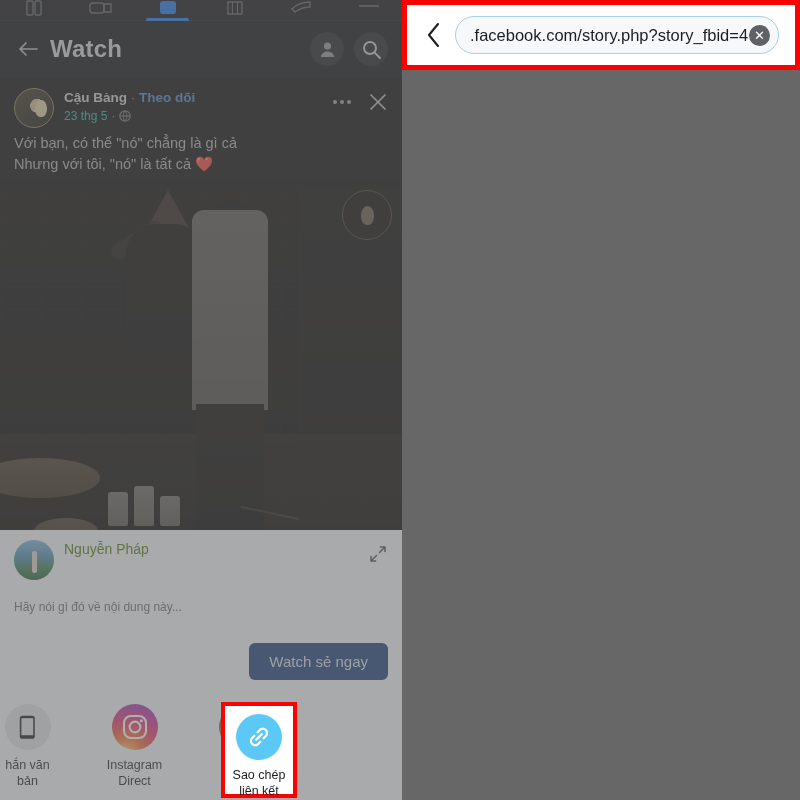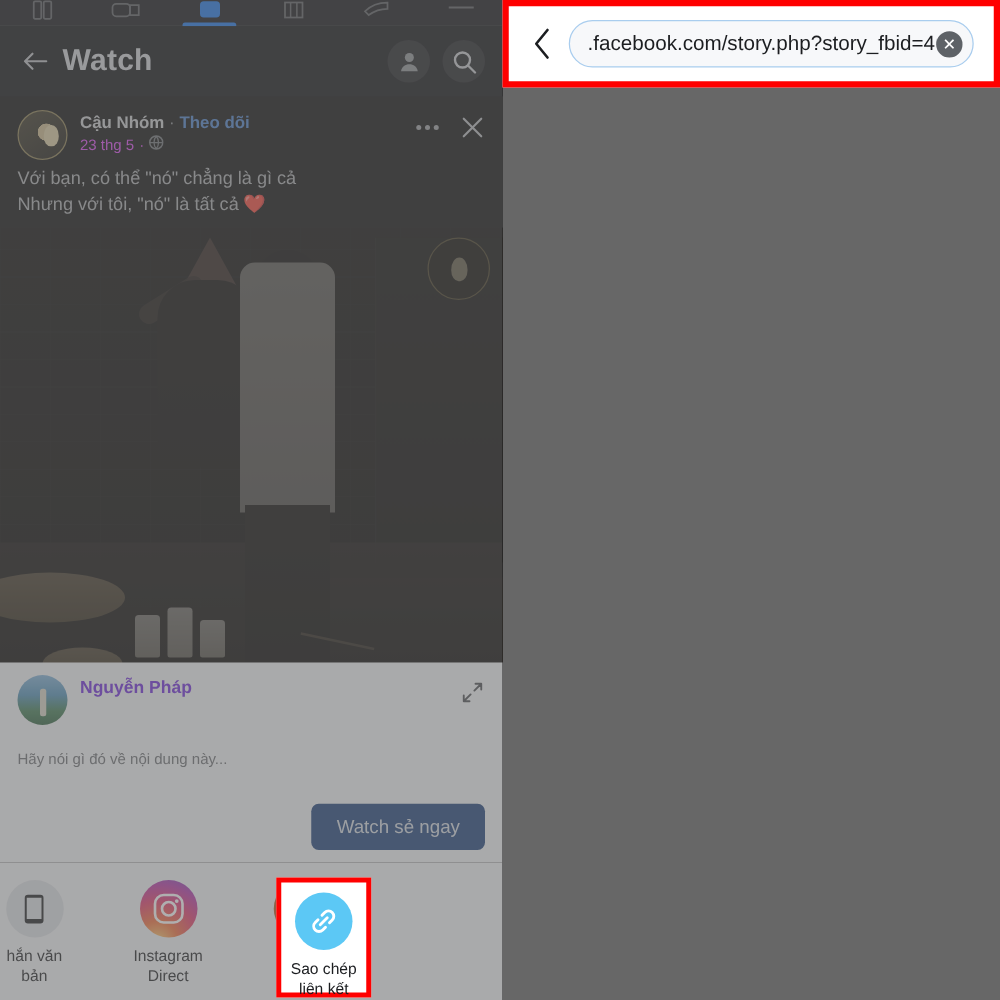--- a/index.html
+++ b/index.html
@@ -132,24 +132,24 @@
     font-size: 13.5px;
     color: #c8cacd;
     font-weight: bold;
     line-height: 17px;
     white-space: nowrap;
   }
   .post-name-row .dot { color: #8a8d91; font-weight: normal; }
   .post-follow { color: #4a7fc8; font-weight: bold; }
   .post-time {
     font-size: 12px;
-    color: #d946ef;
+    color: #14b8a6;
     line-height: 16px;
     margin-top: 2px;
-    display: flex; align-items: flex-start; gap: 4px;
+    display: flex; align-items: center; gap: 4px;
   }
   .post-head-actions {
     display: flex;
     align-items: center;
     gap: 16px;
     padding-top: 4px;
   }
 
   .post-text {
     position: absolute;
@@ -273,21 +273,21 @@
     width: 40px; height: 40px; border-radius: 50%;
     flex: none; margin-right: 10px;
     background: linear-gradient(180deg,#7fb0d6 0%, #4f8fb6 40%, #3f7a52 72%, #2d5f3c 100%);
     position: relative; overflow: hidden;
   }
   .comp-avatar::after{
     content:""; position:absolute; left:45%; top:28%;
     width:5px; height:22px; background:#d8d3c4; border-radius:2px;
   }
   .comp-name {
-    font-size: 14px; font-weight: bold; color: #6d28d9;
+    font-size: 14px; font-weight: normal; color: #4d7c0f;
     line-height: 18px; margin-bottom: 6px;
   }
   .pill-row { display: flex; gap: 8px; }
   .pill {
     display: inline-flex; align-items: center; gap: 5px;
     border: 1px solid #c9ccd1;
     border-radius: 5px;
     padding: 3px 8px;
     font-size: 12.5px;
     color: #2d2f33;
@@ -500,21 +500,21 @@
             <path d="M13.6 13.6L19 19" stroke="#c6c8cc" stroke-width="1.9" stroke-linecap="round"></path>
           </svg>
         </div>
       </div>
     </div>
 
     <div class="post-head">
       <div class="post-avatar"></div>
       <div class="post-meta">
         <div class="post-name-row">
-          <span>Cậu Nhóm</span>
+          <span>Cậu Bảng</span>
           <span class="dot">·</span>
           <span class="post-follow">Theo dõi</span>
         </div>
         <div class="post-time">
           <span>23 thg 5</span>
           <span>·</span>
           <svg width="12" height="12" viewBox="0 0 12 12">
             <circle cx="6" cy="6" r="5.2" fill="none" stroke="#6e7176" stroke-width="1.2"></circle>
             <path d="M1 6h10M6 1c2.4 2.6 2.4 7.4 0 10M6 1C3.6 3.6 3.6 8.4 6 11" fill="none" stroke="#6e7176" stroke-width="1"></path>
           </svg>

